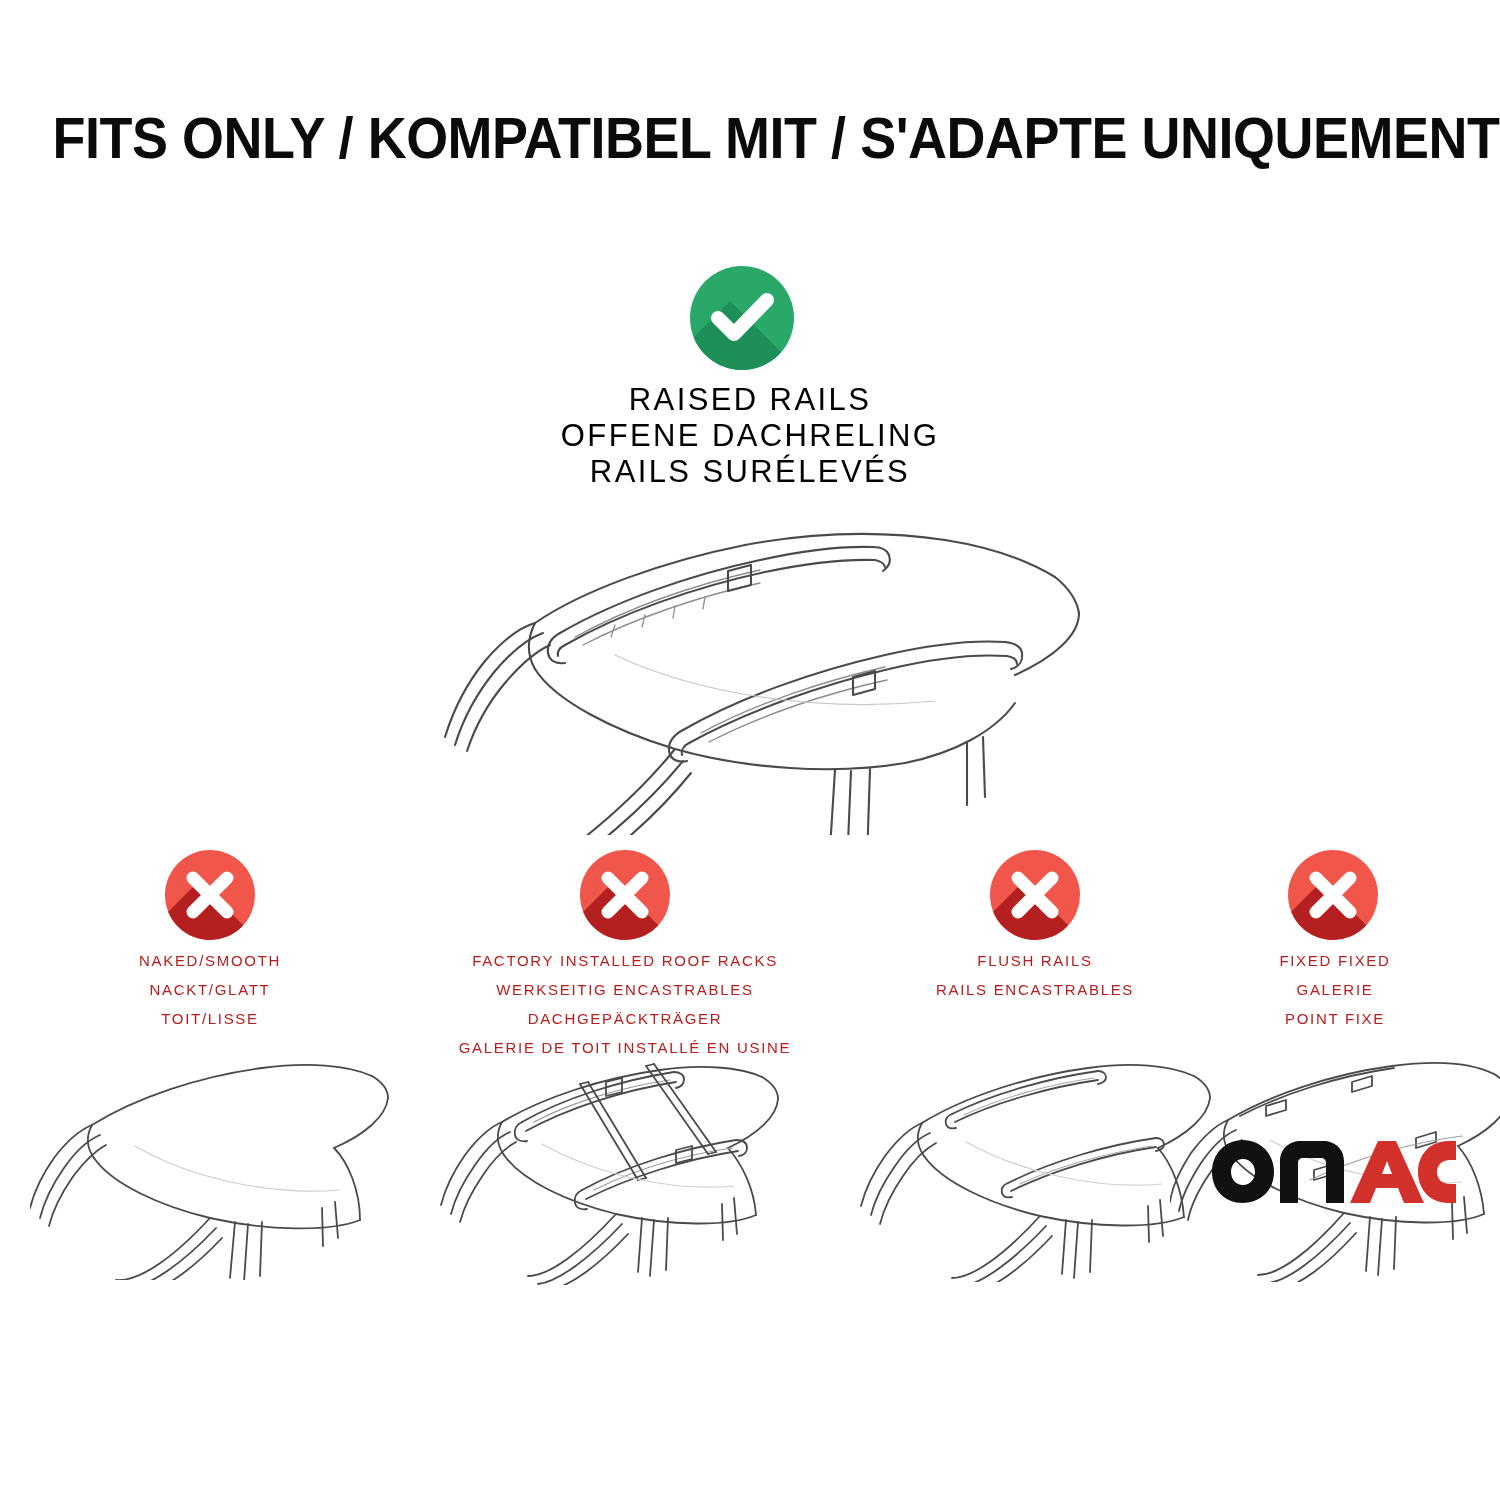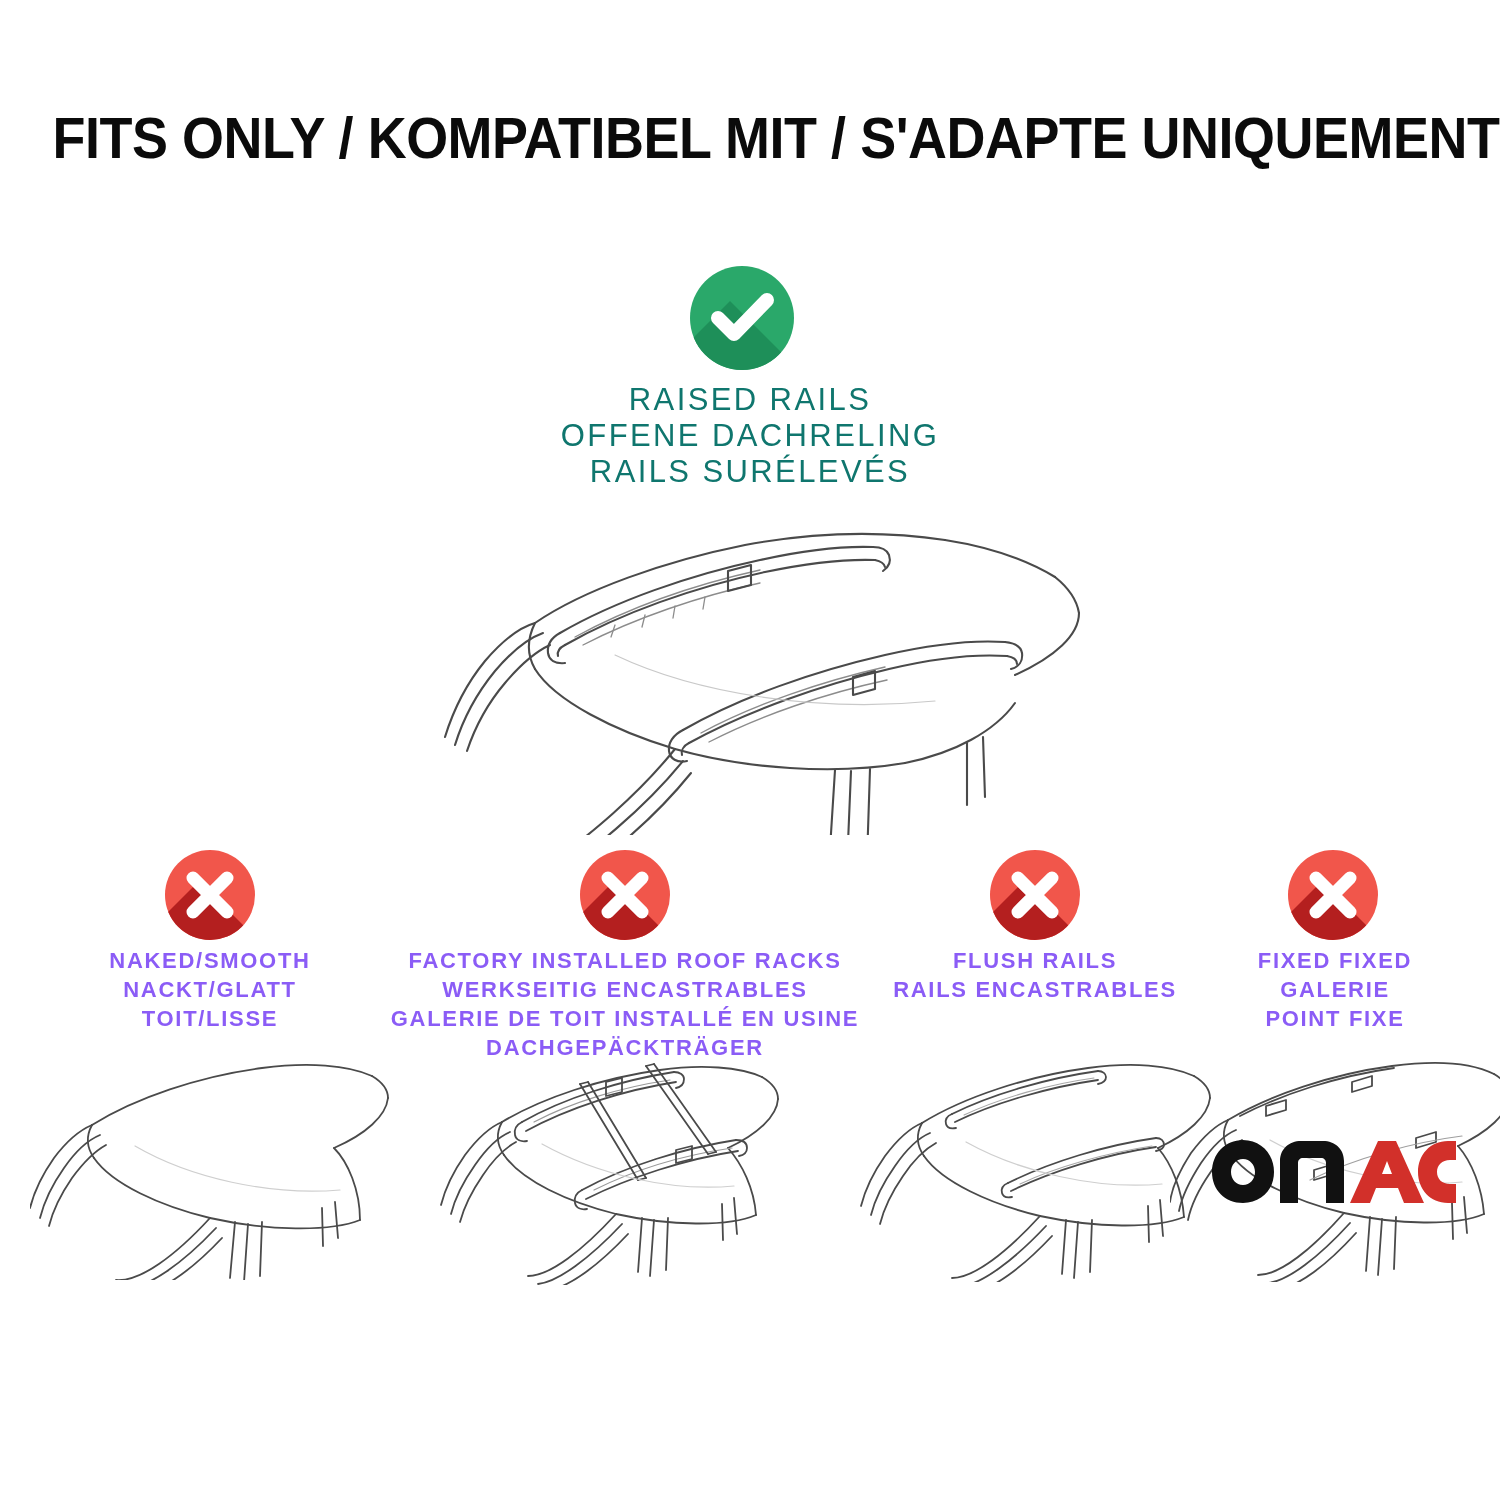--- a/index.html
+++ b/index.html
@@ -53,21 +53,21 @@
   }
 
   .ok-labels{
     position:absolute;
     left:0;top:382px;width:1500px;
     text-align:center;
   }
   .ok-labels div{
     font-size:31px;
     letter-spacing:2.4px;
-    color:#0f766e;
+    color:#000000;
     font-weight:400;
     line-height:36px;
     white-space:nowrap;
   }
 
   .ok-roof{
     position:absolute;
     left:415px;top:505px;
     width:670px;height:330px;
   }
@@ -85,26 +85,25 @@
     position:absolute;
     top:0;
     width:90px;height:90px;
   }
   .bad-labels{
     position:absolute;
     top:96px;left:0;width:100%;
     text-align:center;
   }
   .bad-labels div{
-    font-size:22px;
+    font-size:15px;
     letter-spacing:1.7px;
-    color:#8b5cf6;
+    color:#b91c1c;
     line-height:29px;
     white-space:nowrap;
-    font-weight:bold;
   }
   .bad-roof{
     position:absolute;
     left:0;
   }
 
   
   .logo{
     position:absolute;
     right:42px;bottom:36px;
@@ -247,22 +246,22 @@
         <div class="badge-circle red">
           <div class="badge-shadow"></div>
           <svg class="badge-glyph" viewBox="0 0 90 90">
             <path d="M28 28 L62 62 M62 28 L28 62" fill="none" stroke="#ffffff" stroke-width="13" stroke-linecap="round"></path>
           </svg>
         </div>
       </div>
       <div class="bad-labels">
         <div>FACTORY INSTALLED ROOF RACKS</div>
         <div>WERKSEITIG ENCASTRABLES</div>
+        <div>DACHGEPÄCKTRÄGER</div>
         <div>GALERIE DE TOIT INSTALLÉ EN USINE</div>
-        <div>DACHGEPÄCKTRÄGER</div>
       </div>
       <div class="bad-roof" style="top:200px;left:40px;">
         <svg width="390" height="235" viewBox="0 0 390 235">
           <g fill="none" stroke="#4a4a4a" stroke-width="1.8" stroke-linecap="round" stroke-linejoin="round">
 
             <path d="M72 72 C112 48 172 28 230 20 C272 14 310 17 332 27"></path>
             <path d="M332 27 C342 33 348 41 348 49"></path>
             <path d="M348 49 C347 66 328 84 298 98"></path>
             <path d="M72 72 C66 83 67 95 74 105"></path>
             <path d="M74 105 C92 131 138 152 186 164"></path>

